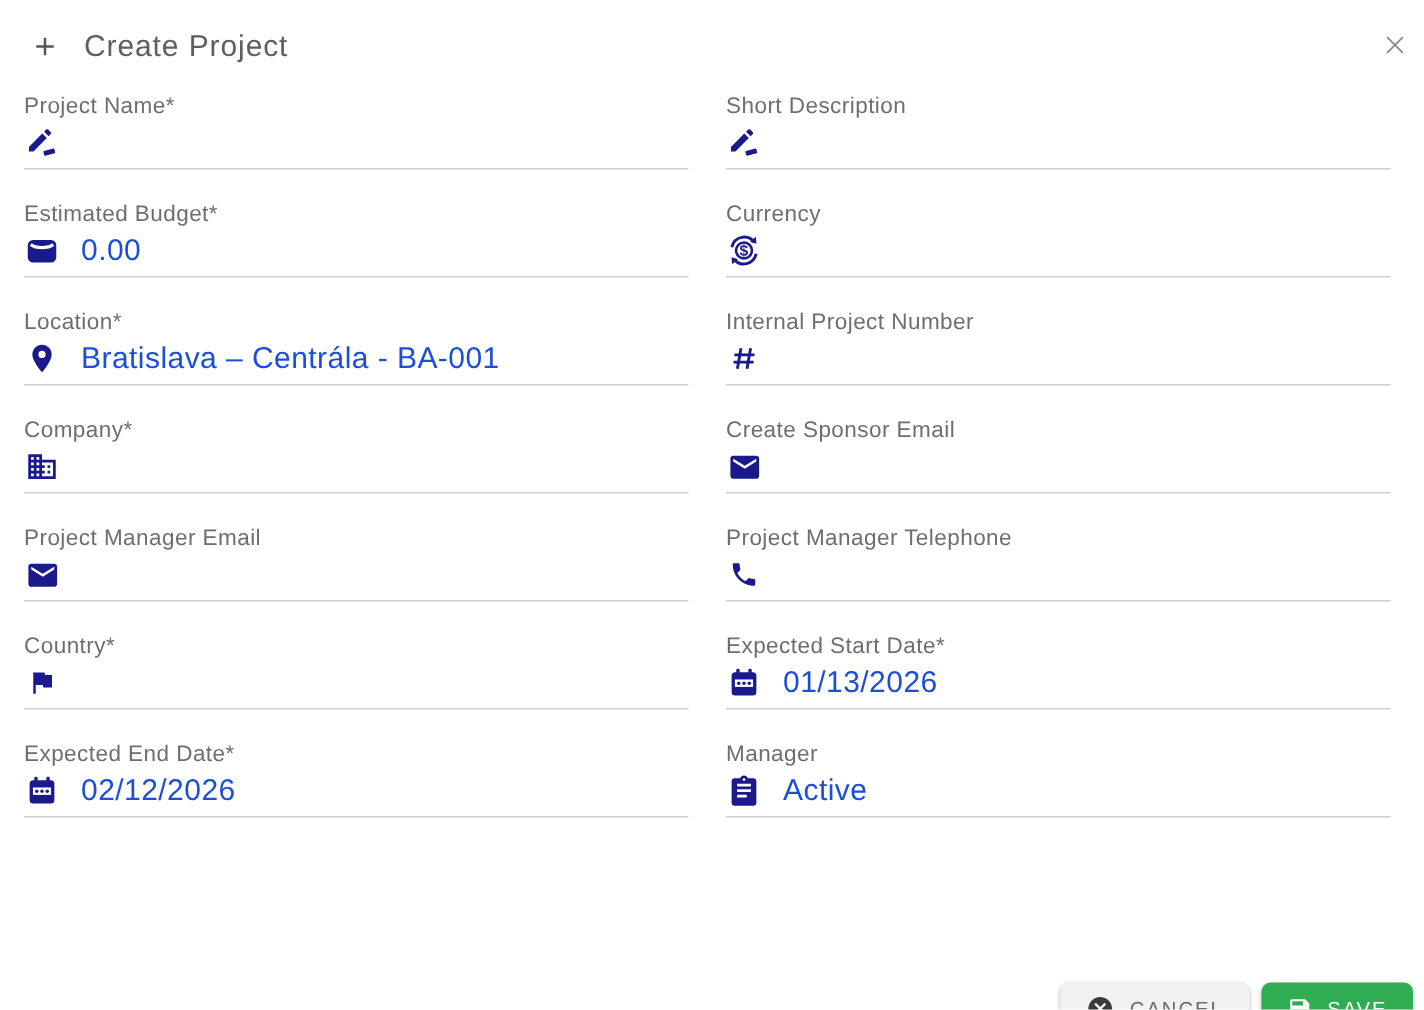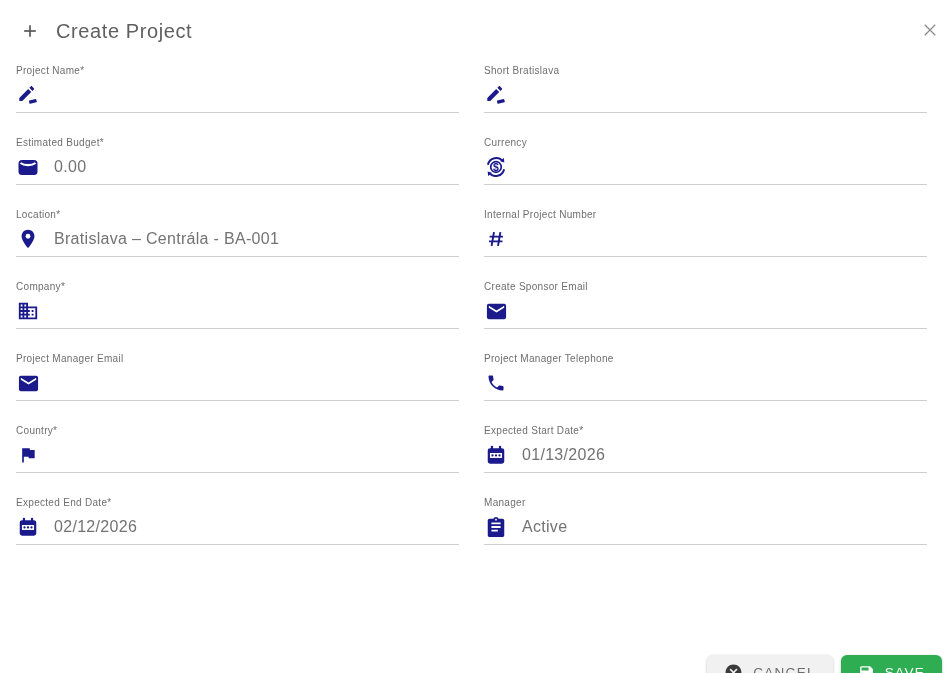--- a/index.html
+++ b/index.html
@@ -12,26 +12,26 @@
   .plus-icon { color:#555; width:20px; height:20px; display:inline-flex; }
   .dlg-title { font-size:20px; font-weight:500; color:#5f5f5f; letter-spacing:.6px; margin-left:16px; }
   .close-btn { margin-left:auto; background:none; border:none; cursor:pointer; color:#8a8a8a;
     width:22px; height:22px; display:inline-flex; align-items:center; justify-content:center; padding:0; }
 
   
   .form-grid { display:grid; grid-template-columns:1fr 1fr; column-gap:25px;
     margin:16px 22px 0 16px; }
   .field { height:49px; border-bottom:1px solid #cfcfcf; margin-bottom:23px;
     display:flex; flex-direction:column; justify-content:space-between; }
-  .field-label { font-size:10px; color:#6e6e6e; letter-spacing:.3px; line-height:14px; }
+  .field-label { font-size:15px; color:#6e6e6e; letter-spacing:.3px; line-height:14px; }
   .value-row { display:flex; align-items:center; padding-bottom:5px; cursor:text; }
   .icon { width:24px; height:24px; display:inline-flex; align-items:center; justify-content:center;
     color:var(--navy,#1a1a8c); flex:0 0 24px; }
   .icon svg { display:block; }
-  .field-value { font-size:16px; color:#737373; letter-spacing:.3px; margin-left:14px; white-space:nowrap; }
+  .field-value { font-size:20px; color:#1d4ed8; letter-spacing:.3px; margin-left:14px; white-space:nowrap; }
   .spacer-cell { height:49px; margin-bottom:23px; }
 
   
   .dlg-footer { display:flex; justify-content:flex-end; align-items:center; gap:8px;
     margin:15px 7px 0 0; }
   .btn { display:inline-flex; align-items:center; gap:10px; height:35px; border:none;
     border-radius:6px; padding:0 17px; font-family:"Liberation Sans",sans-serif;
     font-size:13.5px; letter-spacing:1.3px; cursor:pointer;
     box-shadow:0 1px 3px rgba(0,0,0,.25); }
   .btn-cancel { background:#f1f1f1; color:#6b6b6b; }
@@ -70,21 +70,21 @@
               <path d="M2.5 15.2V18.5h3.3L15.5 8.8 12.2 5.5 2.5 15.2z"></path>
               <path d="M18.4 5.9c.4-.4.4-1 0-1.4l-1.9-1.9c-.4-.4-1-.4-1.4 0l-1.6 1.6 3.3 3.3 1.6-1.6z"></path>
               <rect x="13.2" y="17.2" width="8.2" height="3.6" rx="0.6" transform="rotate(-14 17.3 19)"></rect>
             </svg>
         </span>
         <span class="field-value"></span>
       </div>
     </div>
 
     <div class="field">
-      <div class="field-label">Short Bratislava</div>
+      <div class="field-label">Short Description</div>
       <div class="value-row">
         <span class="icon">
           <svg width="22" height="22" viewBox="0 0 24 24" fill="currentColor">
               <path d="M2.5 15.2V18.5h3.3L15.5 8.8 12.2 5.5 2.5 15.2z"></path>
               <path d="M18.4 5.9c.4-.4.4-1 0-1.4l-1.9-1.9c-.4-.4-1-.4-1.4 0l-1.6 1.6 3.3 3.3 1.6-1.6z"></path>
               <rect x="13.2" y="17.2" width="8.2" height="3.6" rx="0.6" transform="rotate(-14 17.3 19)"></rect>
             </svg>
         </span>
         <span class="field-value"></span>
       </div>

